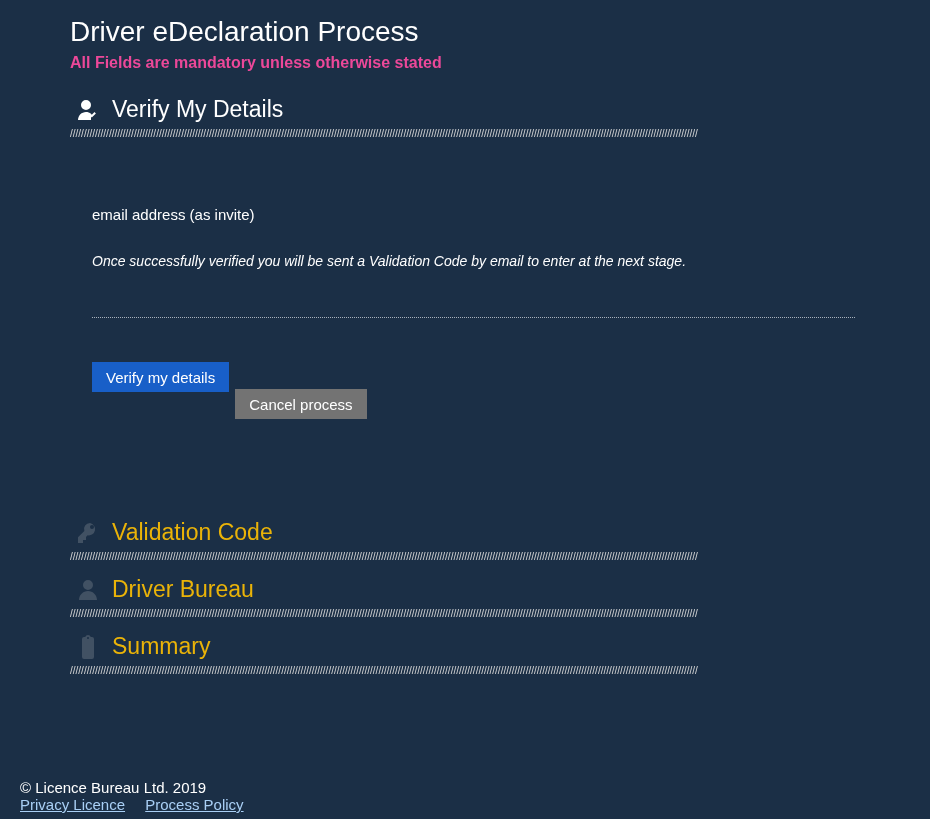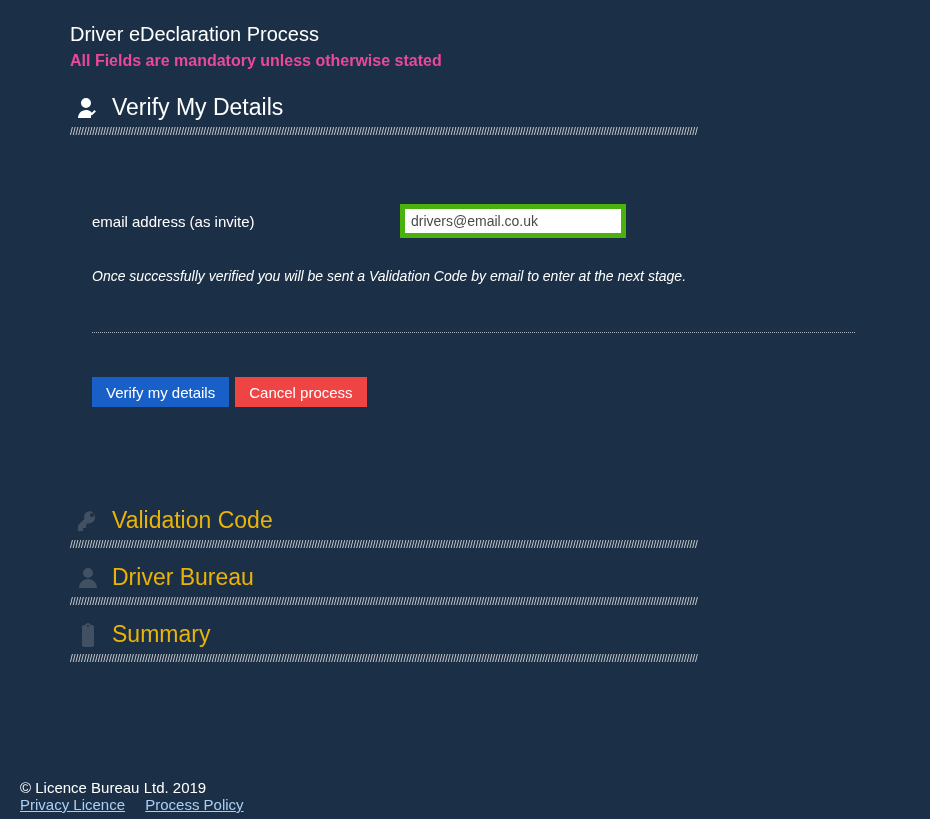--- a/index.html
+++ b/index.html
@@ -10,22 +10,22 @@
     background: #1b2f46;
     font-family: "Segoe UI", Arial, sans-serif;
     color: #ffffff;
     position: relative;
   }
   .page {
     padding: 10px 70px 0 70px;
   }
   h1.page-title {
     font-weight: 300;
-    font-size: 20px;
-    margin: 13px 0 6px 0;
+    font-size: 28px;
+    margin: 6px 0 6px 0;
     color: #ffffff;
   }
   .subtitle {
     font-weight: 700;
     font-size: 16px;
     color: #ec4899;
     margin: 0 0 22px 0;
   }
 
   .step-header {
@@ -50,21 +50,20 @@
     font-family: Arial, sans-serif;
     margin: 2px 0 12px 0;
   }
 
   .step-body { padding: 55px 22px 20px 22px; }
 
   .form-row {
     display: flex;
     align-items: center;
     margin-bottom: 30px;
-    gap: 48px;
   }
   .form-label-cell { width: 260px; font-size: 15px; color: #ffffff; }
   .form-input-cell { flex: 0 0 auto; }
 
   .input-highlight {
     border: 5px solid #4bb20d;
     background: #4bb20d;
     width: 226px;
     height: 34px;
     padding: 0;
@@ -104,21 +103,21 @@
   .btn {
     border: none;
     font-size: 15px;
     height: 30px;
     padding: 0 14px;
     color: #ffffff;
     cursor: pointer;
     font-family: inherit;
   }
   .btn.primary { background: #185fc8; }
-  .btn.secondary { background: #ef4444; }
+  .btn.secondary { background: #737373; margin-top: 27px; }
 
   .collapsed-steps { margin-top: 78px; }
 
   .footer {
     position: absolute;
     left: 20px;
     bottom: 6px;
     font-size: 15px;
     color: #ffffff;
   }
@@ -148,25 +147,20 @@
           <path d="M10 12a5 5 0 1 0 0-10 5 5 0 0 0 0 10zm-8 10c0-4.4 3.6-8 8-8 1.9 0 3.6.66 5 1.76V22H2zm16.5-8 1.4 1.4-4.1 4.1-2.3-2.3 1.4-1.4.9.9 2.7-2.7z"></path>
         </svg>
     </span>
     <span class="step-title">Verify My Details</span>
   </div>
   <div class="hash-divider">//////////////////////////////////////////////////////////////////////////////////////////////////////////////////////////////////////////////////////////////////////////////////////////////////////////////////////////////////</div>
 
   <div class="step-body">
     <div class="form-row">
       <div class="form-label-cell">email address (as invite)</div>
-      <div class="form-input-cell">
-        <div class="input-highlight">
-          <input type="text" class="email-input" value="drivers@email.co.uk" style="">
-        </div>
-      </div>
     </div>
 
     <div class="hint">Once successfully verified you will be sent a Validation Code by email to enter at the next stage.</div>
 
     <hr class="dotted-divider">
 
     <div class="actions">
       <button class="btn primary">Verify my details</button>
       <button class="btn secondary">Cancel process</button>
     </div>

